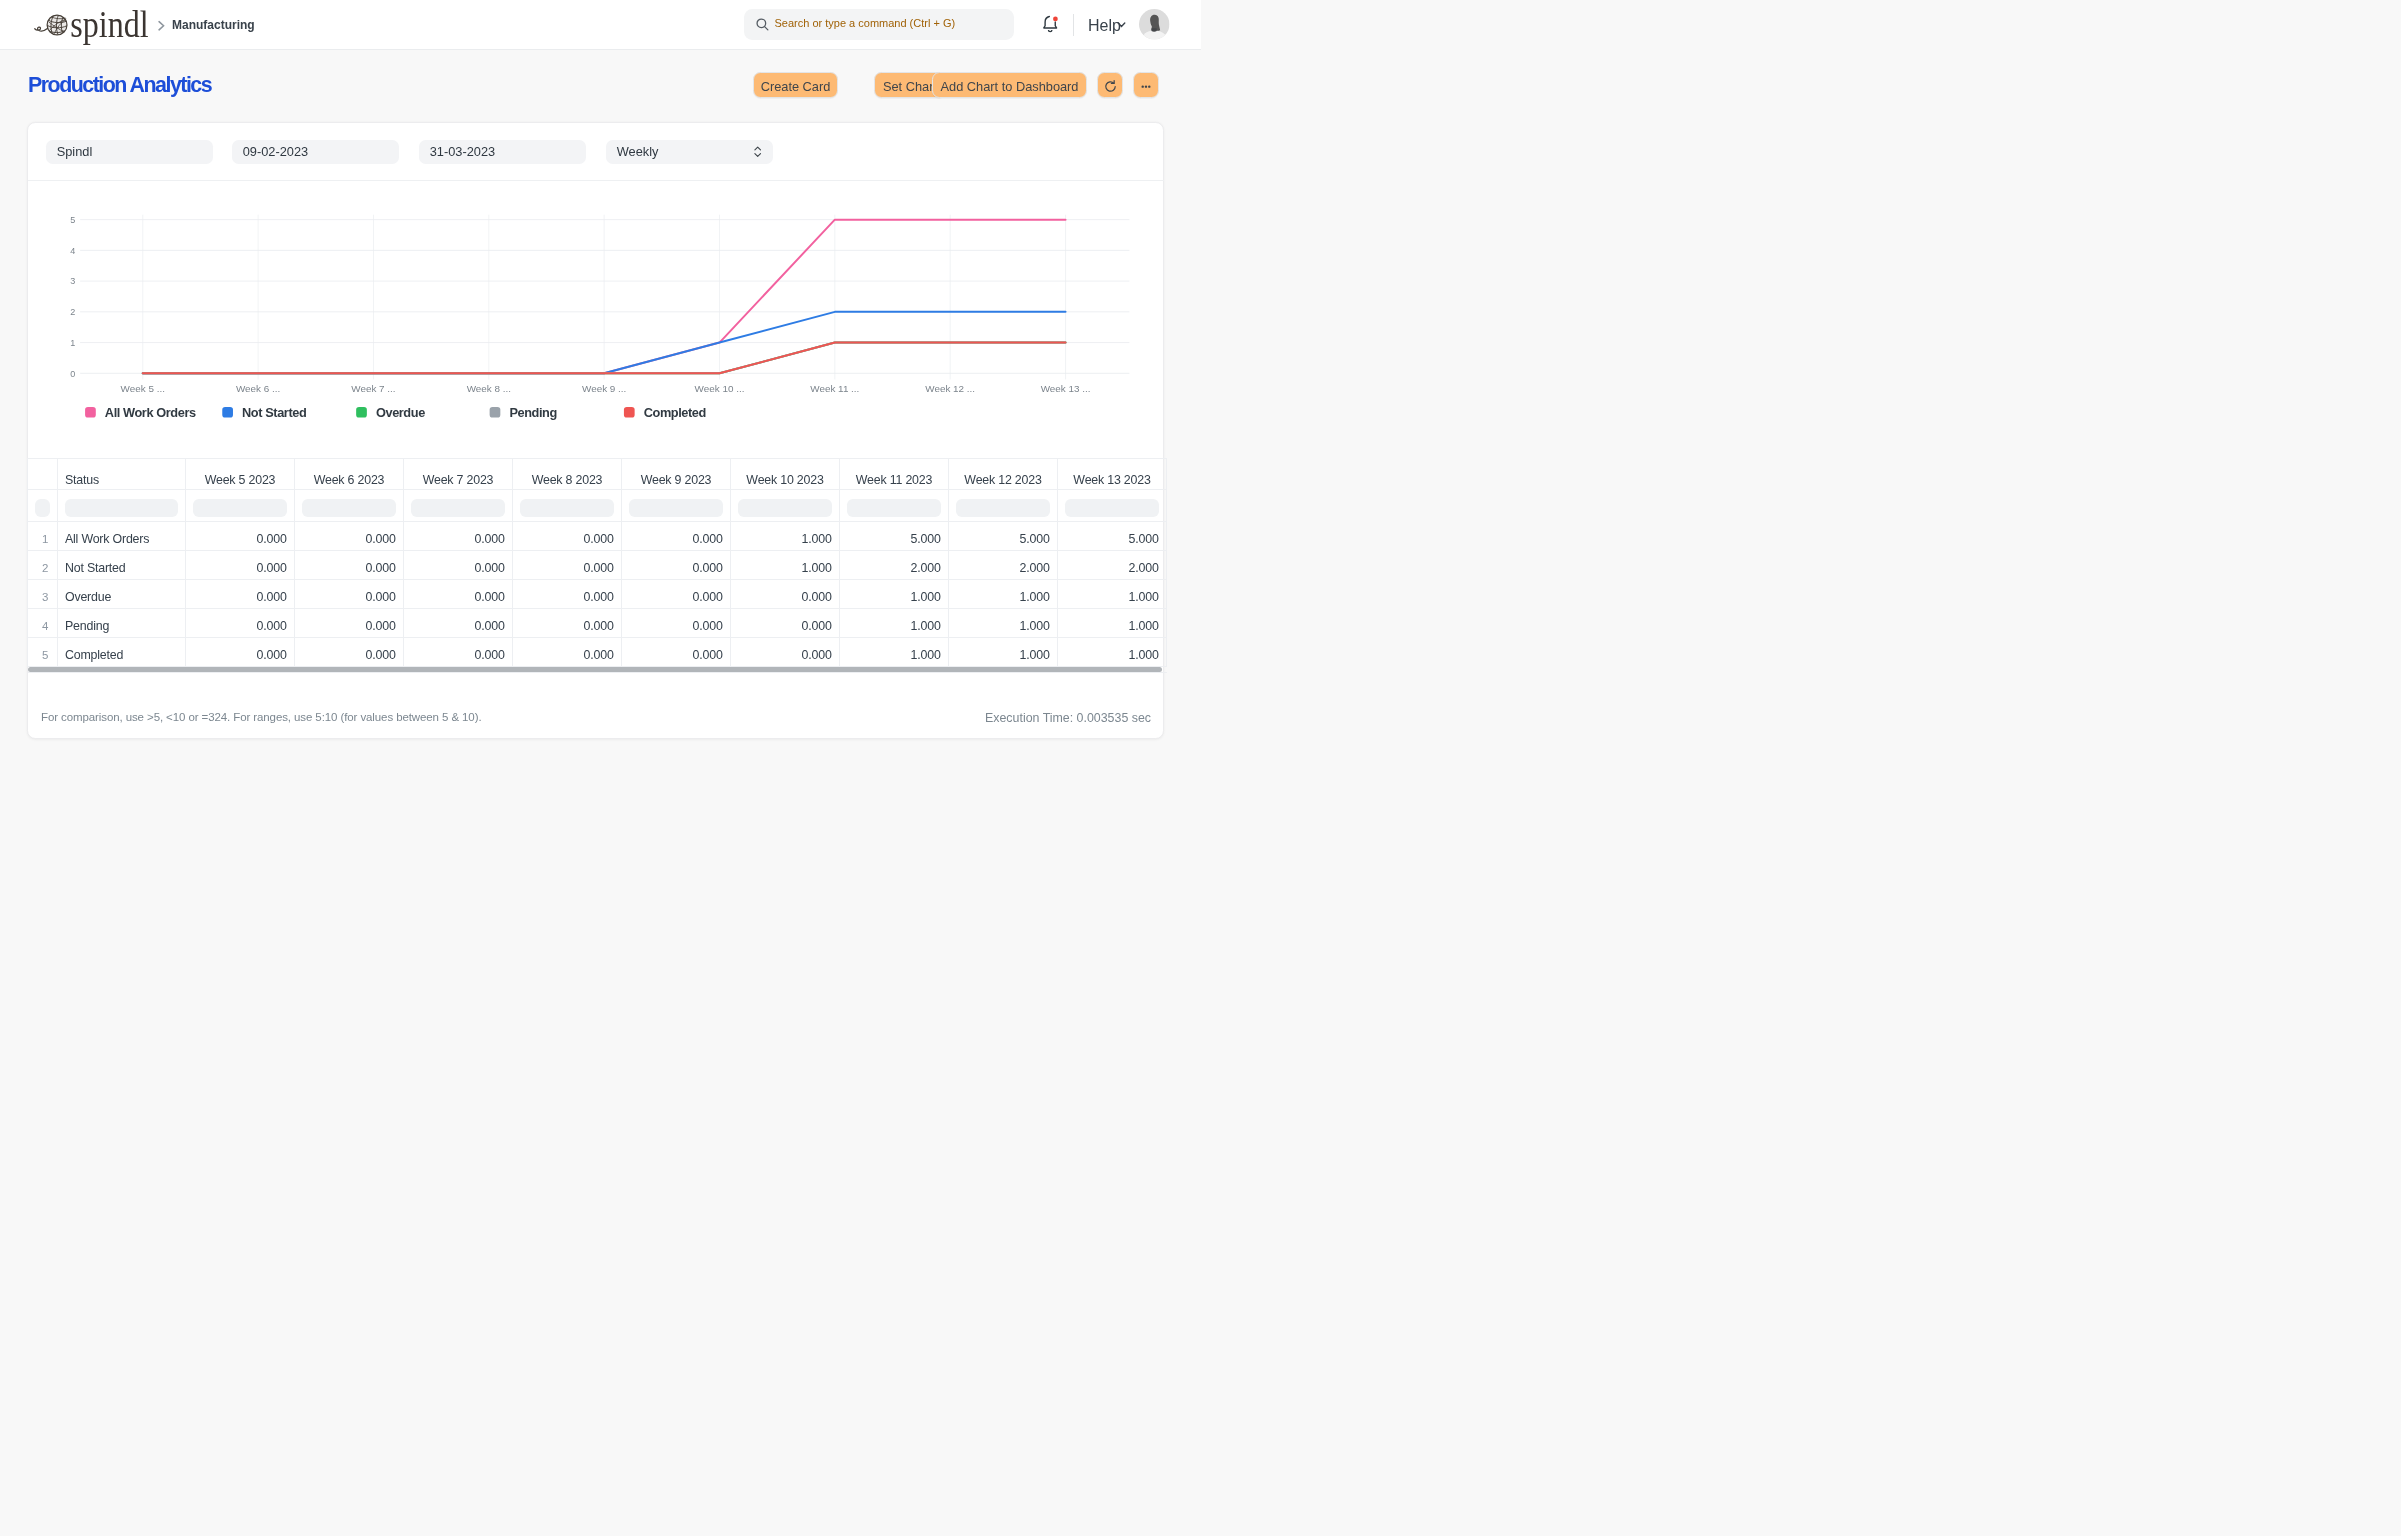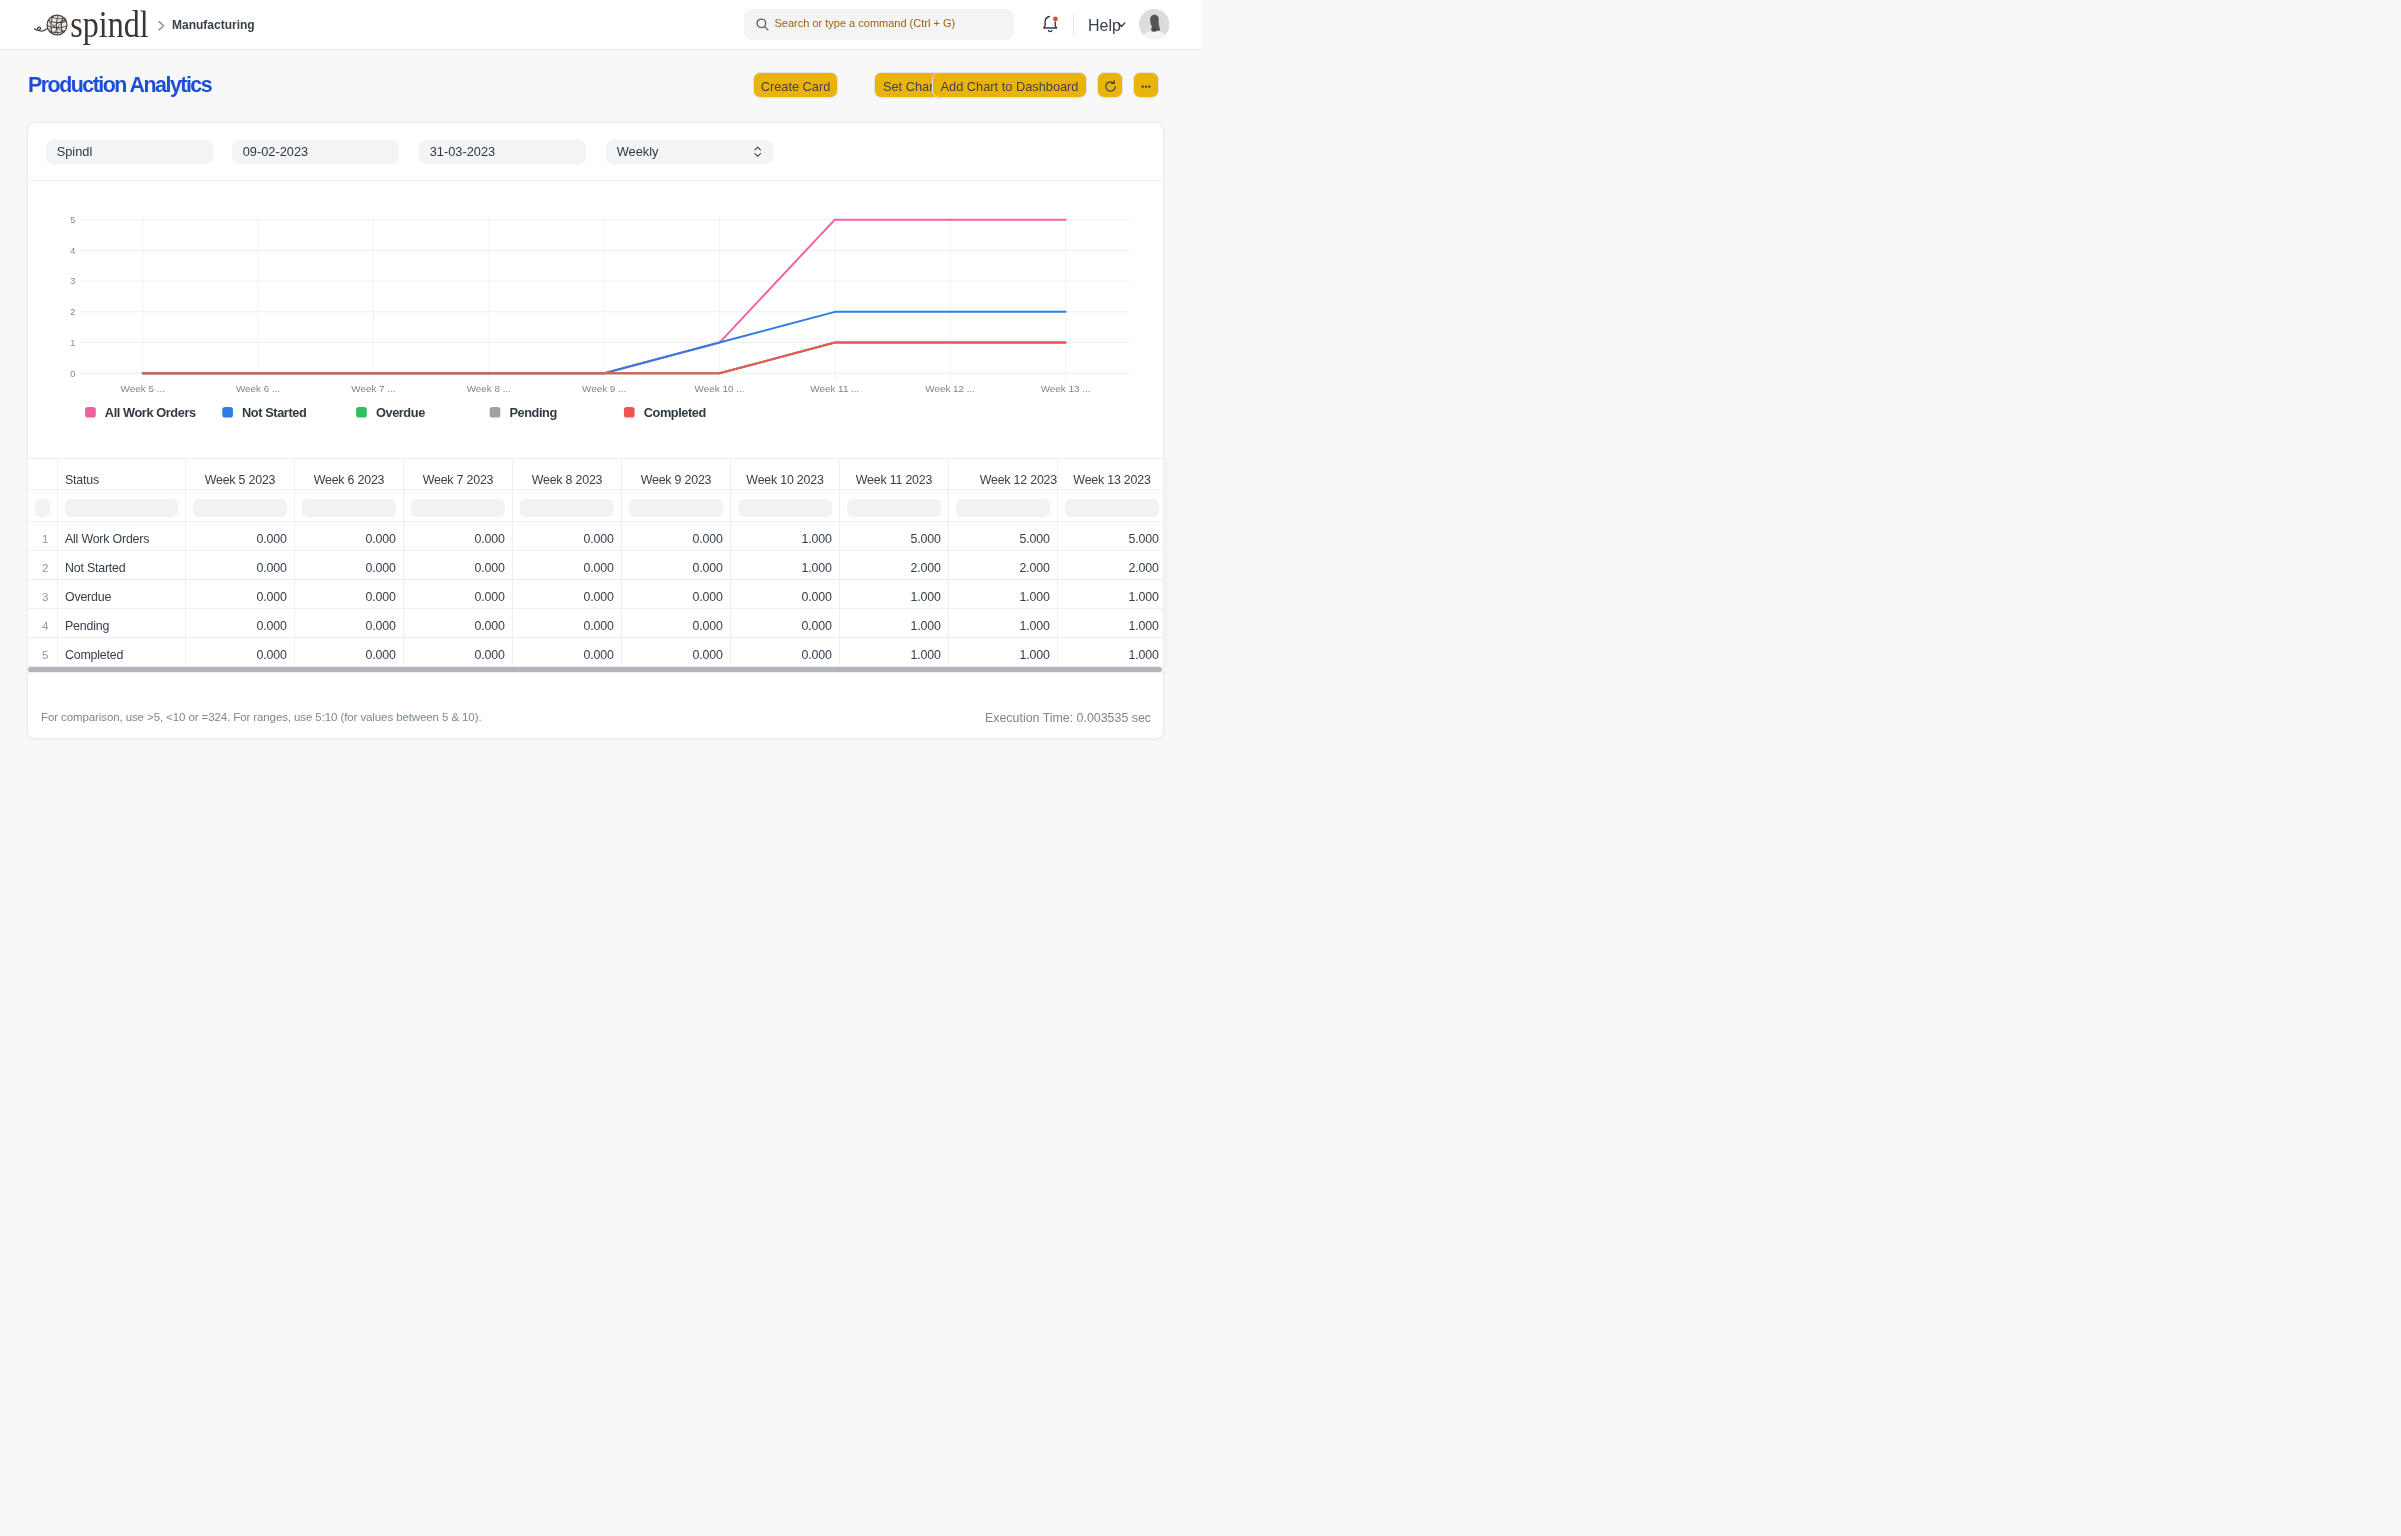--- a/index.html
+++ b/index.html
@@ -9,21 +9,21 @@
 
 
 #navbar { position:absolute; left:0; top:0; width:1201px; height:50px; background:#fff; border-bottom:0.8px solid #eaecee; }
 #crumbtxt { position:absolute; left:172px; top:18px; font-size:12px; font-weight:600; color:#39424b; }
 #search { position:absolute; left:744px; top:9px; width:270px; height:30.5px; background:#f3f4f5; border-radius:8.2px; }
 #search span { position:absolute; left:30.5px; top:8.2px; font-size:11px; color:#a16207; }
 #helptxt { position:absolute; left:1088px; top:16.5px; font-size:16px; font-weight:500; color:#39424b; }
 
 
 #pagetitle { position:absolute; left:28px; top:73px; font-size:21.4px; font-weight:700; letter-spacing:-1.5px; color:#1d4ed8; }
-.btn { position:absolute; top:72px; height:26px; padding-top:2.5px; background:#eab308; border:0.8px solid #e3e5e7; border-radius:7.4px; box-shadow:0 0.4px 0.8px rgba(0,0,0,0.04); font-size:12.8px; font-weight:400; color:#3e454c; display:flex; align-items:center; justify-content:center; }
+.btn { position:absolute; top:72px; height:26px; padding-top:2.5px; background:#fdba74; border:0.8px solid #e3e5e7; border-radius:7.4px; box-shadow:0 0.4px 0.8px rgba(0,0,0,0.04); font-size:12.8px; font-weight:400; color:#3e454c; display:flex; align-items:center; justify-content:center; }
 
 
 #card { position:absolute; left:27px; top:122px; width:1137px; height:617px; background:#fff; border:0.8px solid #ececee; border-radius:8.2px; box-shadow:0 0.8px 2.5px rgba(0,0,0,0.05); }
 .pill { position:absolute; top:140px; width:167px; height:24px; background:#f3f4f6; border-radius:6.6px; font-size:12.8px; color:#2f3841; line-height:24px; padding-left:10.7px; }
 #filtersep { position:absolute; left:28px; top:180px; width:1136px; height:0.8px; background:#eef0f2; }
 
 
 #dtable { position:absolute; left:27px; top:458px; border-collapse:collapse; table-layout:fixed; font-size:12.4px; letter-spacing:-0.2px; color:#36414c; }
 #dtable td { border:0.8px solid #edeff2; overflow:hidden; white-space:nowrap; font-weight:400; }
 #dtable .num { text-align:right; padding-right:7.4px; }
@@ -196,21 +196,21 @@
       <tr class="hdr">
         <td class="rn"></td>
         <td class="stat">Status</td>
         <td style="text-align:center">Week 5 2023</td>
         <td style="text-align:center">Week 6 2023</td>
         <td style="text-align:center">Week 7 2023</td>
         <td style="text-align:center">Week 8 2023</td>
         <td style="text-align:center">Week 9 2023</td>
         <td style="text-align:center">Week 10 2023</td>
         <td style="text-align:center">Week 11 2023</td>
-        <td style="text-align:right">Week 12 2023</td>
+        <td style="text-align:center">Week 12 2023</td>
         <td style="text-align:center">Week 13 2023</td>
       </tr>
 <tr class="flt">
         <td>
           <div class="fpill" style="margin:5px 6.6px 0 7.4px;"></div>
         </td>
         <td>
           <div class="fpill"></div>
         </td>
         <td>

